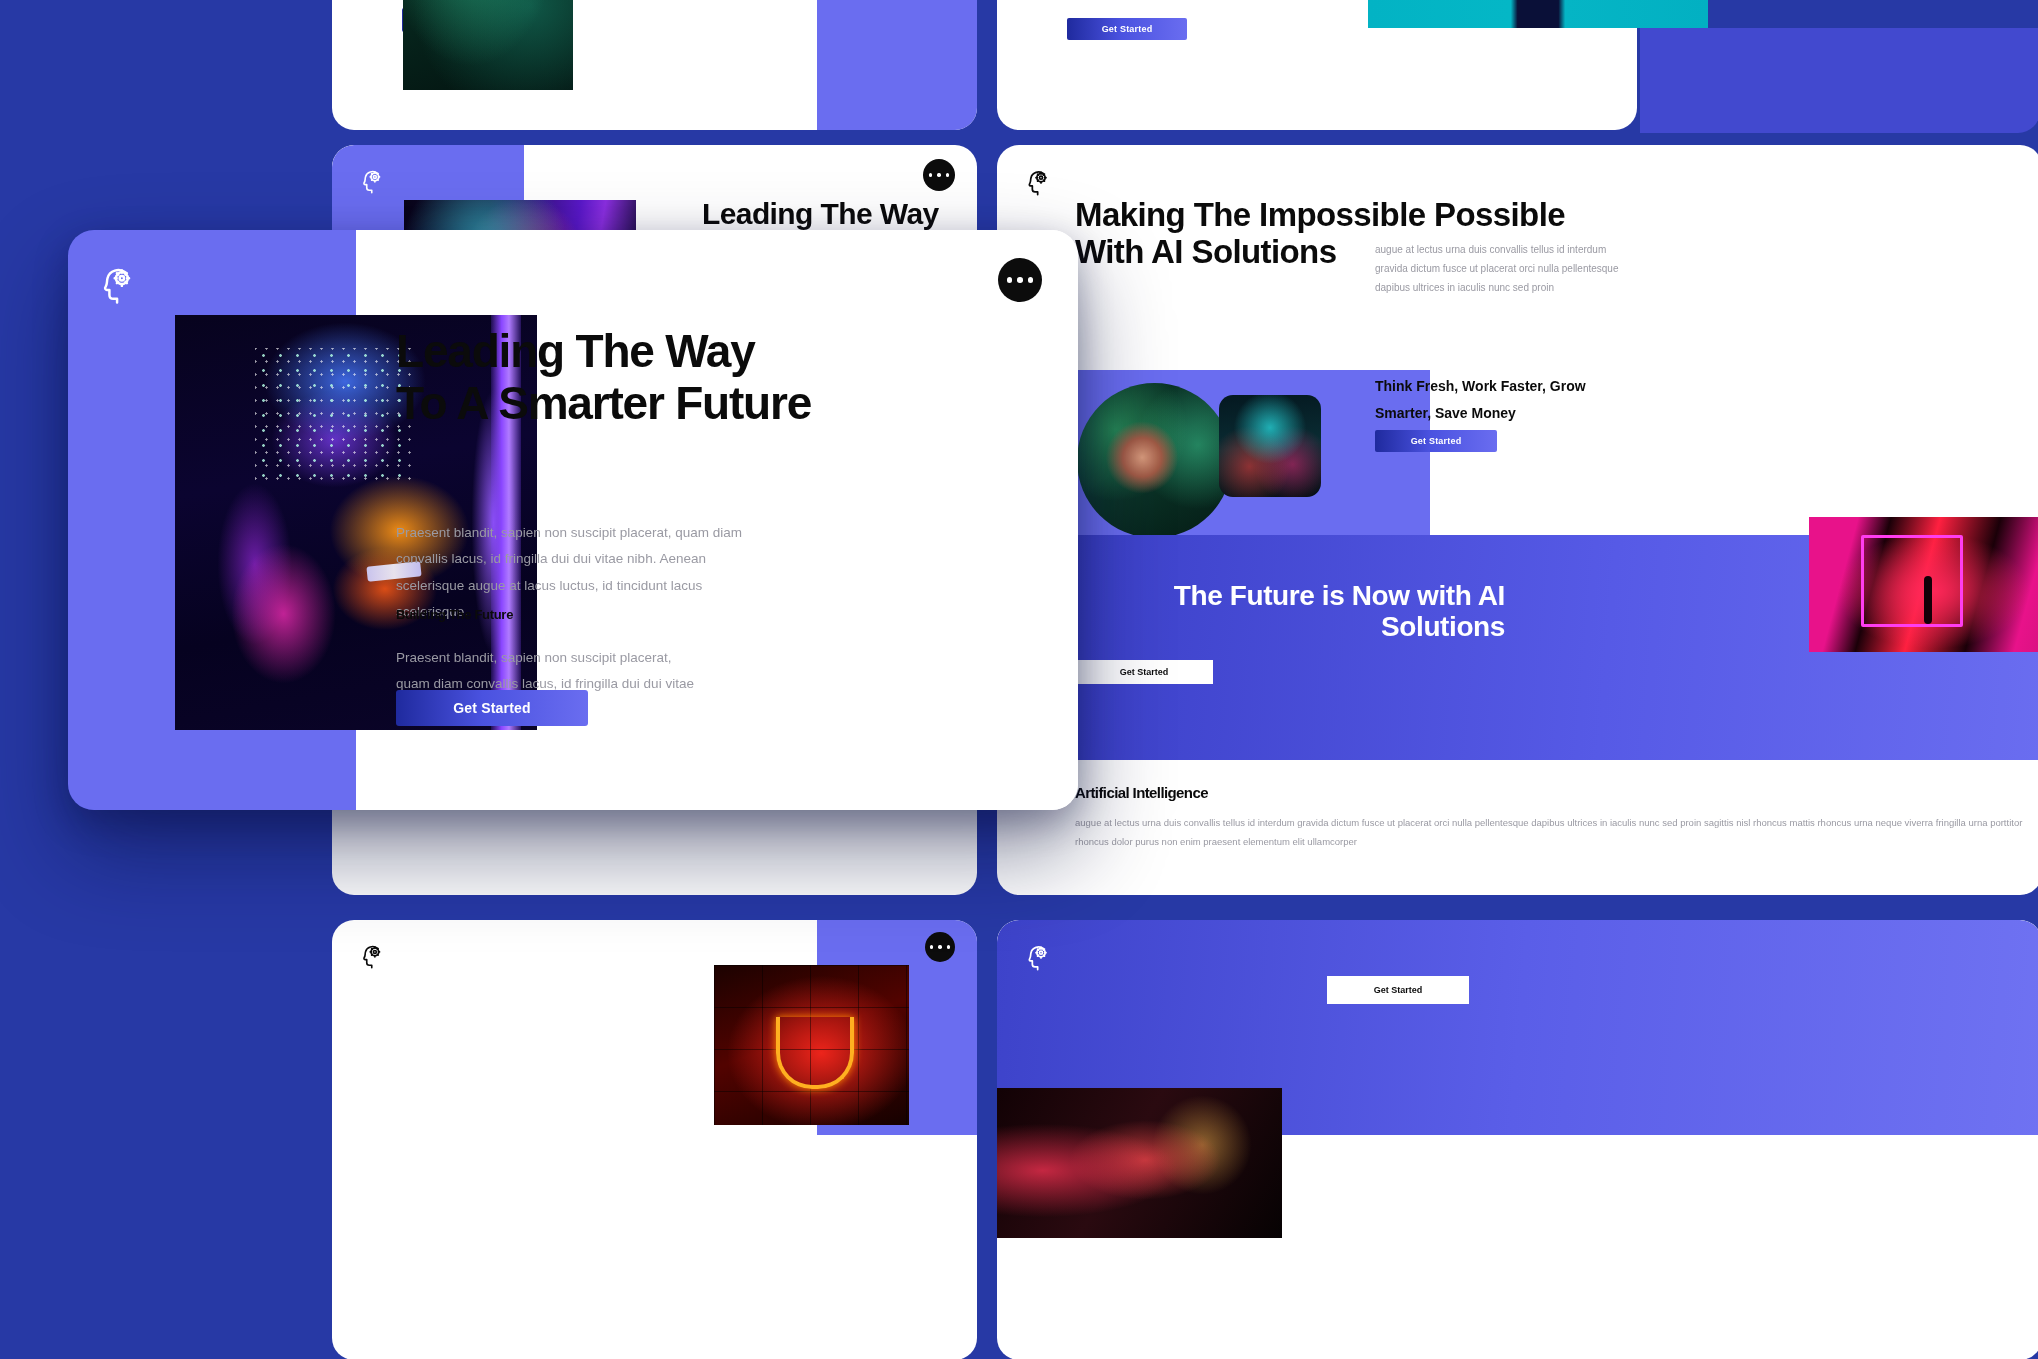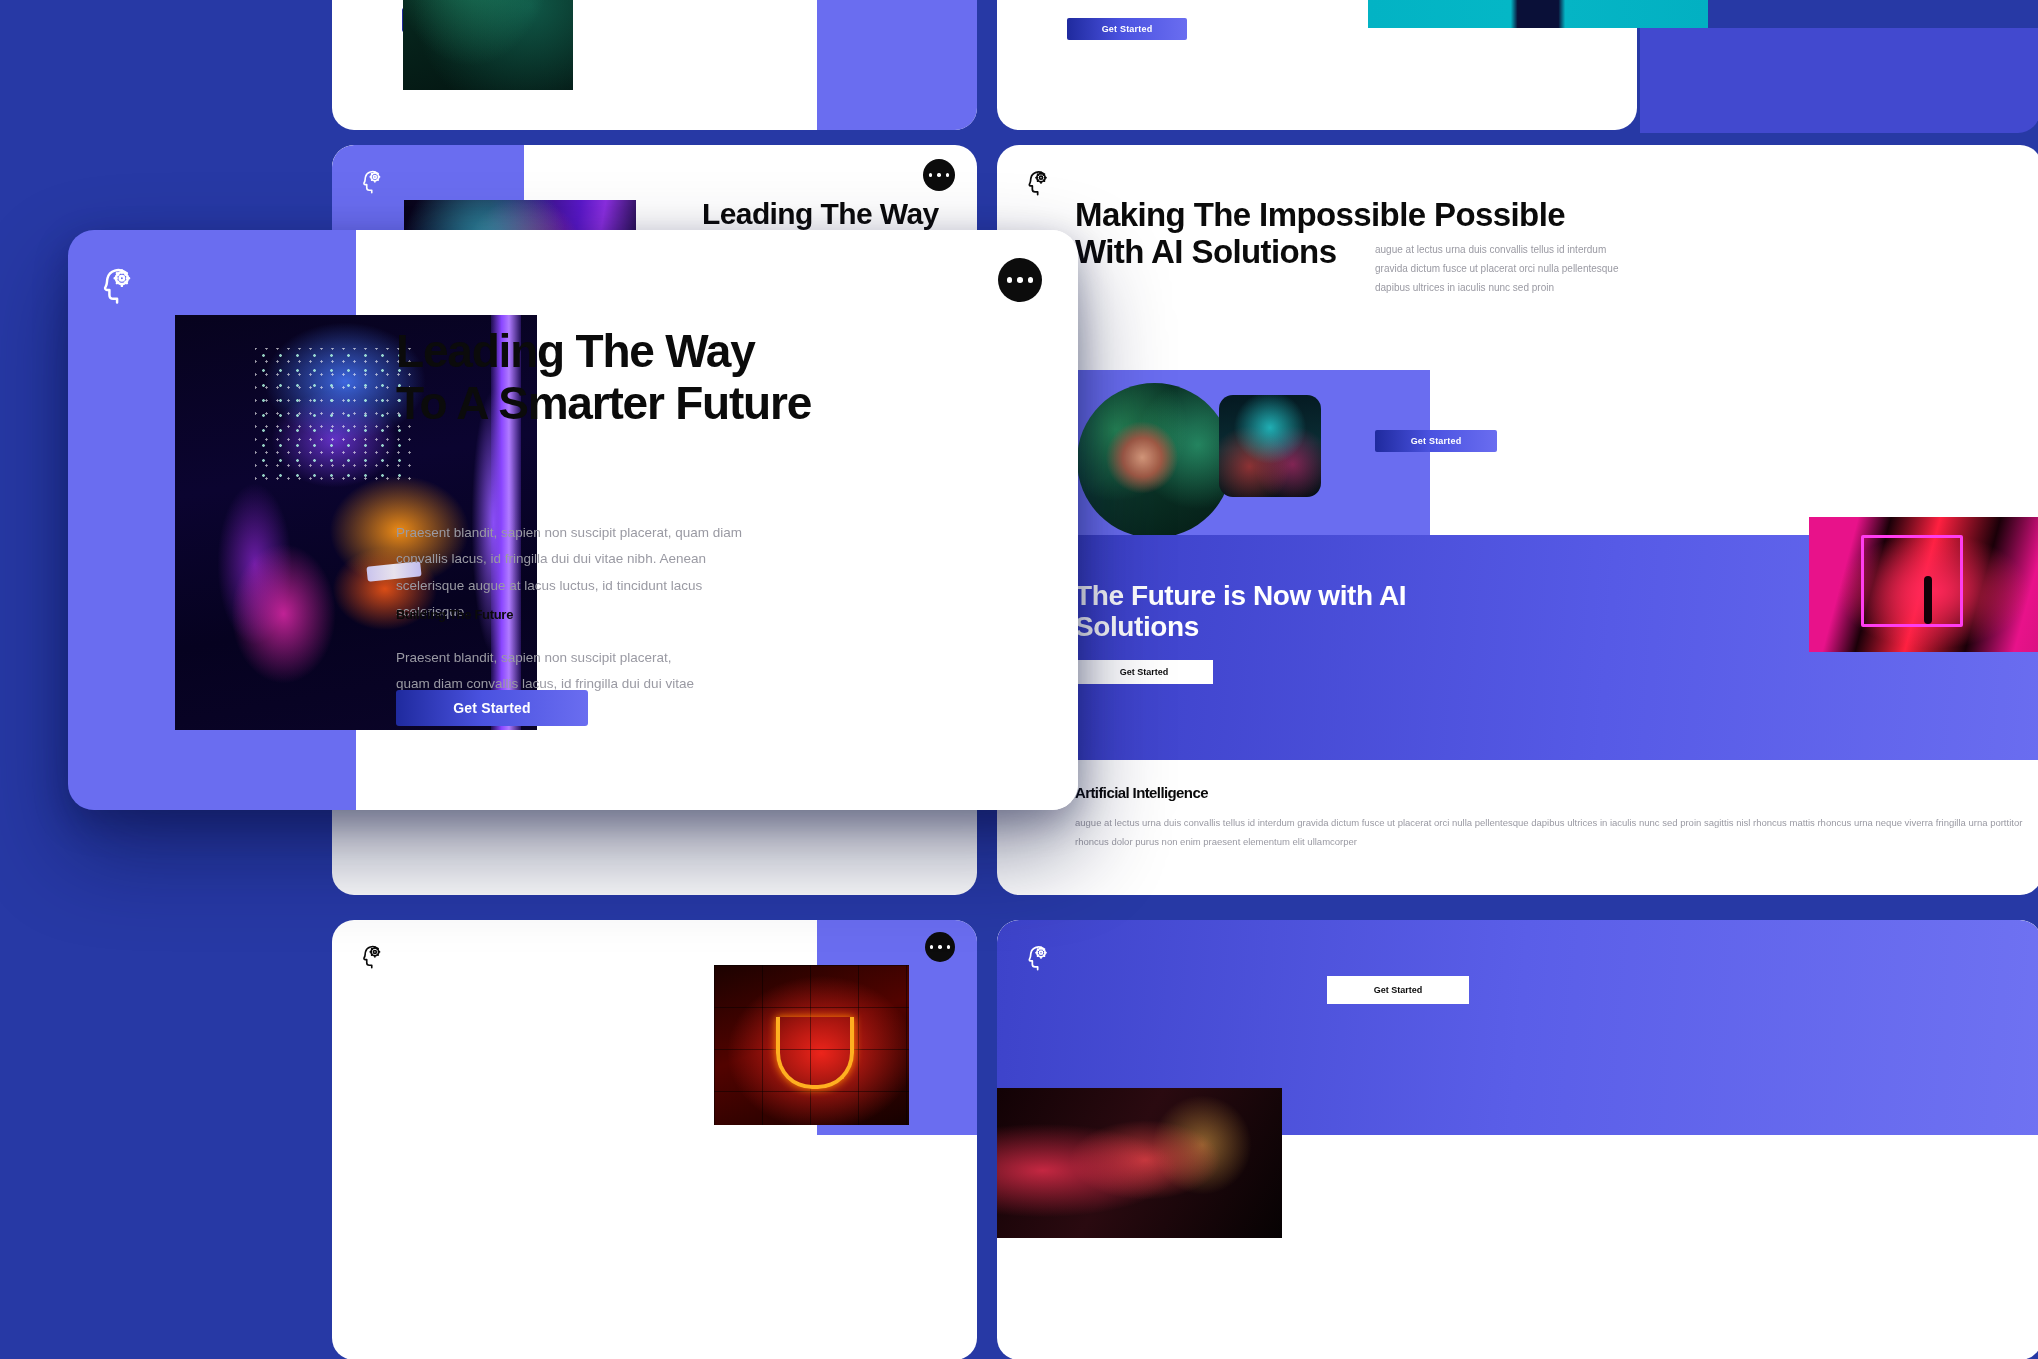--- a/index.html
+++ b/index.html
@@ -93,21 +93,21 @@
       radial-gradient(circle at 72% 68%, rgba(230,40,120,.55), transparent 38%),
       linear-gradient(175deg,#041820 0%, #0a2c33 50%, #020d12 100%);
   }
   #bg-m2-tag{ position:absolute; left:378px; top:228px; width:230px; font-size:14px; font-weight:700; color:#0b0b0b; line-height:1.9;}
   #bg-m2-btn{ position:absolute; left:378px; top:285px; width:122px; height:22px; font-size:9px; border-radius:2px;}
 
   #bg-m2-band{
     position:absolute; left:78px; top:390px; width:967px; height:225px;
     background:linear-gradient(95deg,#3c41c9 0%, #565ae6 55%, #6a6df0 100%);
   }
-  #bg-band-title{ position:absolute; left:0px; top:45px; width:430px; font-size:28px; color:#fff; letter-spacing:-.4px;}
+  #bg-band-title{ position:absolute; left:0px; top:45px; width:430px; font-size:28px; color:#fff; letter-spacing:-.4px;text-align:right;}
   #bg-band-btn{ position:absolute; left:0px; top:125px; width:138px; height:24px; font-size:9px;}
   #bg-band-img{
     position:absolute; right:-5px; top:-18px; width:238px; height:135px;
     background:
       radial-gradient(ellipse at 52% 55%, rgba(255,40,90,.95), transparent 55%),
       linear-gradient(105deg,#e8128a 0%, #e8128a 18%, #1a0008 30%, #ff2040 48%, #1a0008 70%, #e8128a 88%, #d6117f 100%);
   }
   #bg-band-img::before{
     content:""; position:absolute; left:52px; top:18px; width:96px; height:86px;
     border:3px solid #ff3df0; border-radius:2px;
@@ -255,20 +255,21 @@
         <circle cx="27" cy="19" r="2.3"></circle>
         <path d="M27 11v2M27 25v2M19.5 19h2M32.5 19h2M21.8 13.8l1.4 1.4M30.8 22.8l1.4 1.4M32.2 13.8l-1.4 1.4M23.2 22.8l-1.4 1.4"></path>
       </svg>
     </span>
     <h2 id="bg-m2-title">Making The Impossible Possible With AI Solutions</h2>
     <p id="bg-m2-body" class="muted">augue at lectus urna duis convallis tellus id interdum gravida dictum fusce ut placerat orci nulla pellentesque dapibus ultrices in iaculis nunc sed proin</p>
 
     <div class="purple-panel" id="bg-m2-purple"></div>
     <div id="bg-m2-circle"></div>
     <div id="bg-m2-city"></div>
+    <p id="bg-m2-tag">Think Fresh, Work Faster, Grow Smarter, Save Money</p>
     <div id="bg-m2-btn" class="btn-grad">Get Started</div>
 
     <div id="bg-m2-band">
       <h2 id="bg-band-title">The Future is Now with AI Solutions</h2>
       <div id="bg-band-btn" class="btn-white">Get Started</div>
       <div id="bg-band-img"></div>
     </div>
 
     <h3 id="bg-m2-ai-title">Artificial Intelligence</h3>
     <p id="bg-m2-ai-body" class="muted">augue at lectus urna duis convallis tellus id interdum gravida dictum fusce ut placerat orci nulla pellentesque dapibus ultrices in iaculis nunc sed proin sagittis nisl rhoncus mattis rhoncus urna neque viverra fringilla urna porttitor rhoncus dolor purus non enim praesent elementum elit ullamcorper</p>

